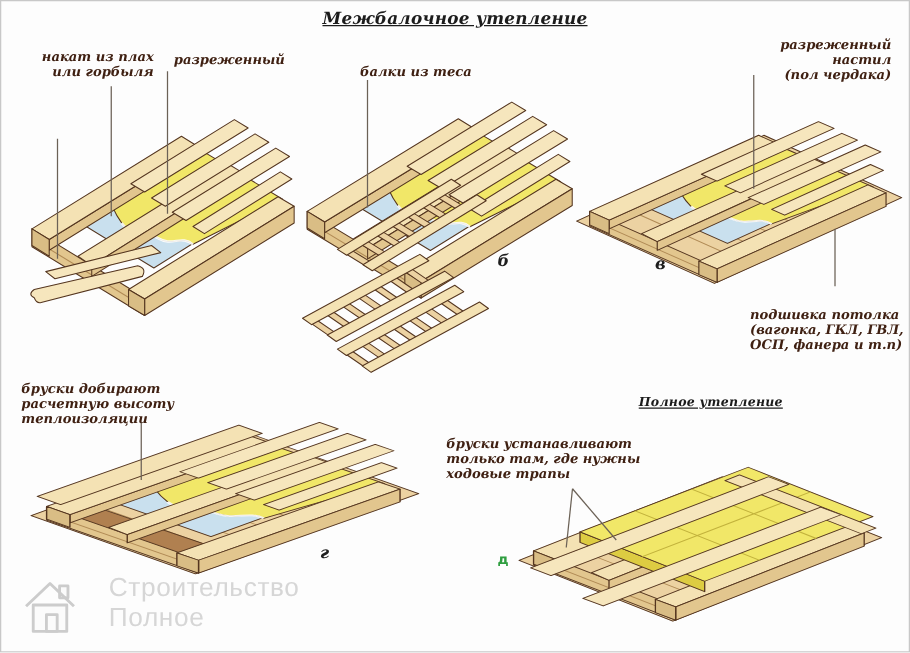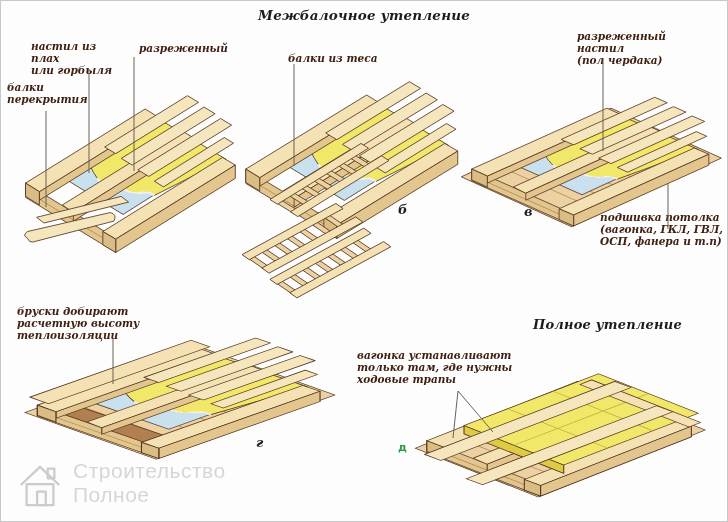--- a/index.html
+++ b/index.html
@@ -8,40 +8,40 @@
     --plank:#ecd2a2; --ground:#b08050; --outline:#54351f;
     --label:#3f2012; --titlec:#1c1c1c; --letter-green:#2f9e40;
     --wm:#d6d6d6; --bg:#fdfdfd; --leader:#6b6156;
   }
   html,body{margin:0;padding:0;background:#eee;}
   .stage{
     position:relative;width:726px;height:520px;margin:0;
     background:var(--bg);border:1px solid #c8c8c8;overflow:hidden;
     font-family:"DejaVu Serif",serif;
   }
-  .ttl{position:absolute;font:bold italic 13.5px "DejaVu Serif",serif;color:var(--titlec);letter-spacing:.2px;}
+  .ttl{position:absolute;font:bold italic 13.5px "DejaVu Serif",serif;color:var(--titlec);letter-spacing:.2px;text-decoration:underline;}
   .ttl.main{left:50%;transform:translateX(-50%);top:6px;}
-  .ttl.sub{left:532px;top:316px;font-size:13px;}
+  .ttl.sub{left:510px;top:316px;font-size:10px;}
   .lbl{position:absolute;font:bold italic 10.5px/1.13 "DejaVu Serif",serif;color:var(--label);white-space:pre-line;}
-  .lbl.ctr{text-align:left;}
+  .lbl.ctr{text-align:right;}
   .letter{position:absolute;font:bold italic 13px "DejaVu Serif",serif;color:#1e1e1e;}
   .letter.grn{font:bold 11px "DejaVu Sans",sans-serif;font-style:normal;color:var(--letter-green);}
   .panel{position:absolute;overflow:visible;}
   .overlay{position:absolute;left:0;top:0;pointer-events:none;}
   .overlay line{stroke:var(--leader);stroke-width:1;}
   
   .p{stroke:var(--outline);stroke-width:.9;stroke-linejoin:round;}
   .fw{fill:var(--wood);} .fw2{fill:var(--wood-shadow);} .fw3{fill:var(--wood-dark);}
   .fy{fill:var(--insulation);} .fy2{fill:var(--insulation-side);}
   .fb{fill:var(--vapor);} .fp{fill:var(--plank);} .fg{fill:var(--ground);}
   .fboard{fill:#f6e6bd;}
   .sl{stroke:#b08a55;stroke-width:.9;fill:none;}
   .sw{stroke:#ffffff;stroke-width:2;fill:none;opacity:.9;}
   .seam{stroke:#c2b23c;stroke-width:1;fill:none;}
-  .wm{position:absolute;left:16px;top:458px;display:flex;align-items:flex-start;gap:10px;}
+  .wm{position:absolute;left:16px;top:458px;display:flex;align-items:flex-start;gap:24px;}
   .wm-text{font:400 21px/1.15 "Liberation Sans",sans-serif;color:var(--wm);letter-spacing:.5px;white-space:pre-line;}
 </style>
 </head>
 <body>
 
 <div class="stage">
 
   <svg width="0" height="0" style="position:absolute" aria-hidden="true">
     <defs>
       <g id="deck">
@@ -79,35 +79,33 @@
         <polygon class="p fp" points="84,-45 104,-33 109,-36 89,-48"></polygon>
         <polygon class="p fw" points="0,0 98,-59 106,-54 8,5"></polygon>
         <polygon class="p fw" points="22,13 120,-46 128,-41 30,18"></polygon>
       </g>
     </defs>
   </svg>
 
   <div class="ttl main">Межбалочное утепление</div>
   <div class="ttl sub">Полное утепление</div>
 
-  <div class="lbl ctr" style="left:30px;top:40px;width:92px">настил из плах
+  <div class="lbl ctr" style="left:30px;top:40px;width:92px">накат из плах
 или горбыля</div>
   <div class="lbl" style="left:138px;top:42px">разреженный</div>
-  <div class="lbl ctr" style="left:6px;top:81px;width:80px">балки
-перекрытия</div>
   <div class="lbl" style="left:287px;top:52px">балки из теса</div>
   <div class="lbl ctr" style="left:576px;top:30px;width:136px">разреженный настил
 (пол чердака)</div>
-  <div class="lbl" style="left:599px;top:211px">подшивка потолка
+  <div class="lbl" style="left:599px;top:246px">подшивка потолка
 (вагонка, ГКЛ, ГВЛ,
 ОСП, фанера и т.п)</div>
   <div class="lbl" style="left:16px;top:305px">бруски добирают
 расчетную высоту
 теплоизоляции</div>
-  <div class="lbl" style="left:356px;top:349px">вагонка устанавливают
+  <div class="lbl" style="left:356px;top:349px">бруски устанавливают
 только там, где нужны
 ходовые трапы</div>
 
   <div class="letter" style="left:164px;top:197px">а</div>
   <div class="letter" style="left:397px;top:201px">б</div>
   <div class="letter" style="left:523px;top:203px">в</div>
   <div class="letter" style="left:255px;top:434px">г</div>
   <div class="letter grn" style="left:397px;top:440px">д</div>
 
   <svg class="panel" style="left:8px;top:70px" width="240" height="198" viewBox="0 0 240 198">

